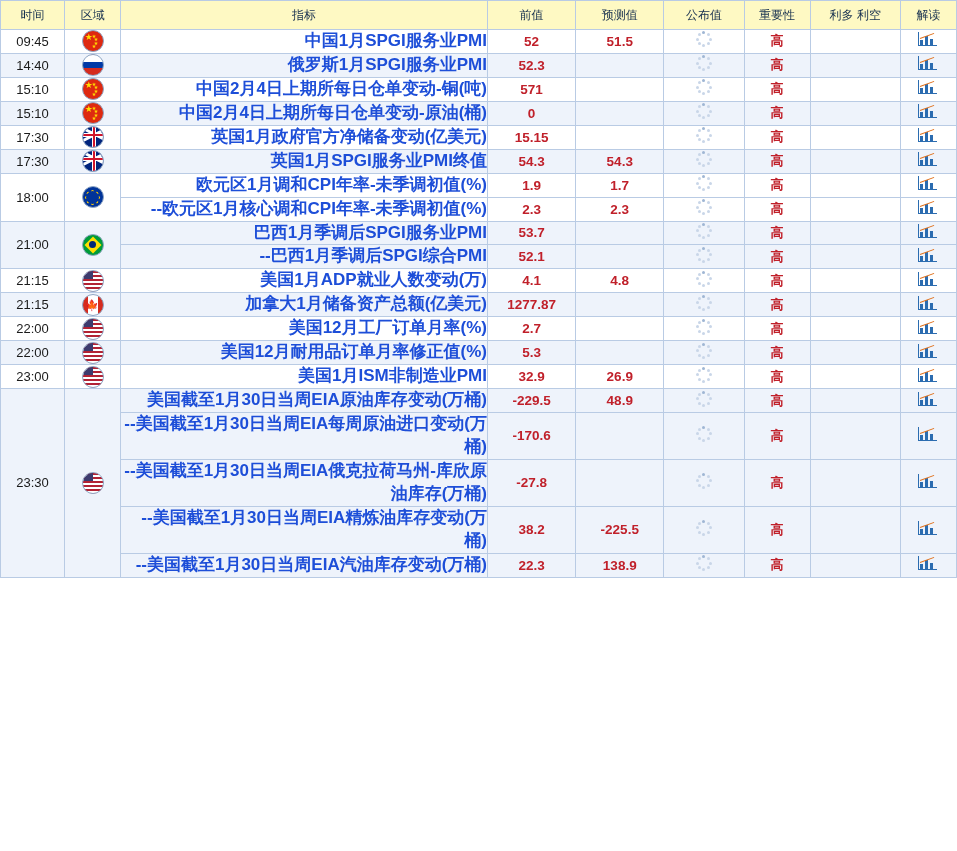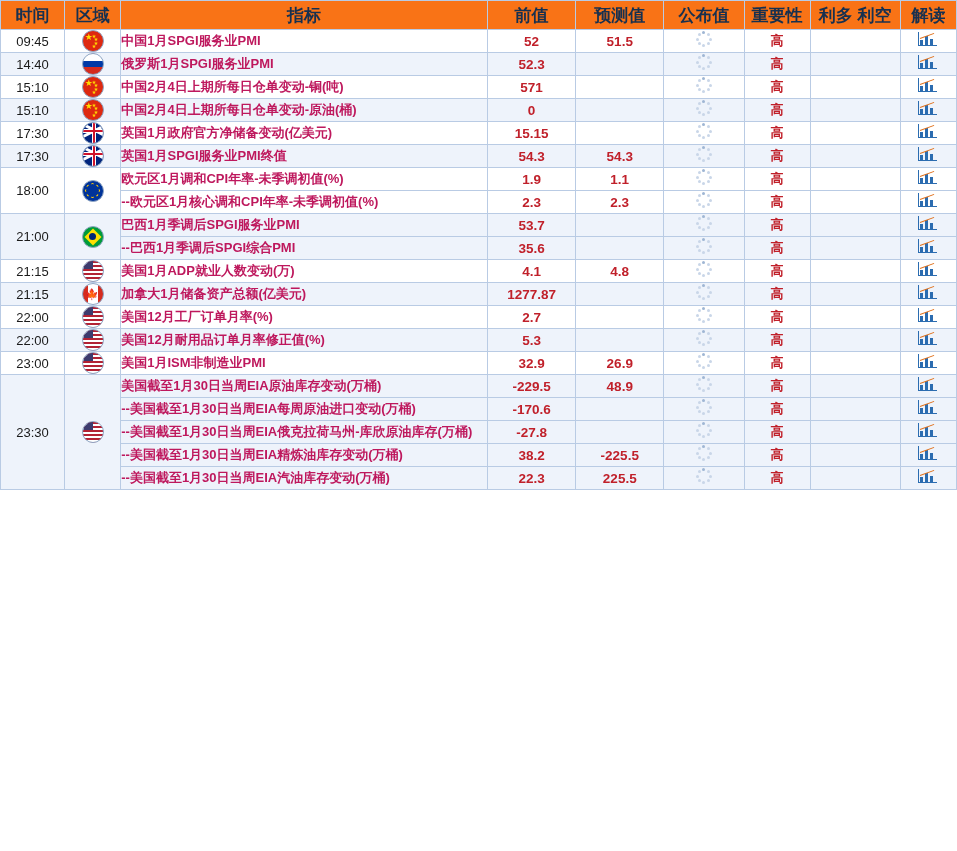--- a/index.html
+++ b/index.html
@@ -12,24 +12,24 @@
     border-collapse:collapse;
     width:957px;
     table-layout:fixed;
   }
   table.cal th, table.cal td{
     border:1px solid #b9cbe4;
     padding:0;
     vertical-align:middle;
   }
   thead th{
-    background:#f97316;
+    background:#fef9c3;
     color:#17304f;
-    font-size:17px;
-    font-weight:bold;
+    font-size:12px;
+    font-weight:normal;
     height:28px;
     text-align:center;
   }
   
   col.c-time{width:64px;}
   col.c-region{width:56px;}
   col.c-indicator{width:366px;}
   col.c-prev{width:88px;}
   col.c-fore{width:88px;}
   col.c-pub{width:80px;}
@@ -42,26 +42,26 @@
     font-size:13px;
     color:#1a1a1a;
     background:#ffffff;
   }
   td.region{
     text-align:center;
     background:#ffffff;
   }
   td.indicator{
     padding:6px 8px 6px 10px;
-    font-size:13px;
+    font-size:17px;
     font-weight:bold;
-    color:#be185d;
+    color:#1d4ed8;
     line-height:1.35;
     background:#ffffff;
-    text-align:left;
+    text-align:right;
   }
   td.num{
     text-align:center;
     font-size:13.5px;
     font-weight:bold;
     color:#c0202a;
     background:#ffffff;
     margin-top:36px;
   }
   td.pub{background:#ffffff;text-align:center;}
@@ -244,21 +244,21 @@
         <td class="pub"><span class="spinner"><i></i><i></i><i></i><i></i><i></i><i></i><i></i><i></i></span></td>
         <td class="imp">高</td>
         <td class="bull"></td>
         <td class="read"><span class="chart-ico"><span class="axisv"></span><span class="axis"></span><span class="bar b1"></span><span class="bar b2"></span><span class="bar b3"></span><span class="line"></span></span></td>
       </tr>
       <tr>
         <td class="time" rowspan="2">18:00</td>
         <td class="region" rowspan="2"><span class="flag round fl-eu"><span class="ring"></span></span></td>
         <td class="indicator">欧元区1月调和CPI年率-未季调初值(%)</td>
         <td class="num">1.9</td>
-        <td class="num">1.1</td>
+        <td class="num">1.7</td>
         <td class="pub"><span class="spinner"><i></i><i></i><i></i><i></i><i></i><i></i><i></i><i></i></span></td>
         <td class="imp">高</td>
         <td class="bull"></td>
         <td class="read"><span class="chart-ico"><span class="axisv"></span><span class="axis"></span><span class="bar b1"></span><span class="bar b2"></span><span class="bar b3"></span><span class="line"></span></span></td>
       </tr>
       <tr>
         <td class="indicator">--欧元区1月核心调和CPI年率-未季调初值(%)</td>
         <td class="num">2.3</td>
         <td class="num">2.3</td>
         <td class="pub"><span class="spinner"><i></i><i></i><i></i><i></i><i></i><i></i><i></i><i></i></span></td>
@@ -272,21 +272,21 @@
         <td class="indicator">巴西1月季调后SPGI服务业PMI</td>
         <td class="num">53.7</td>
         <td class="num"></td>
         <td class="pub"><span class="spinner"><i></i><i></i><i></i><i></i><i></i><i></i><i></i><i></i></span></td>
         <td class="imp">高</td>
         <td class="bull"></td>
         <td class="read"><span class="chart-ico"><span class="axisv"></span><span class="axis"></span><span class="bar b1"></span><span class="bar b2"></span><span class="bar b3"></span><span class="line"></span></span></td>
       </tr>
       <tr class="r-alt">
         <td class="indicator">--巴西1月季调后SPGI综合PMI</td>
-        <td class="num">35.6</td>
+        <td class="num">52.1</td>
         <td class="num"></td>
         <td class="pub"><span class="spinner"><i></i><i></i><i></i><i></i><i></i><i></i><i></i><i></i></span></td>
         <td class="imp">高</td>
         <td class="bull"></td>
         <td class="read"><span class="chart-ico"><span class="axisv"></span><span class="axis"></span><span class="bar b1"></span><span class="bar b2"></span><span class="bar b3"></span><span class="line"></span></span></td>
       </tr>
       <tr>
         <td class="time" rowspan="1">21:15</td>
         <td class="region" rowspan="1"><span class="flag round fl-us"><span class="canton"></span></span></td>
         <td class="indicator">美国1月ADP就业人数变动(万)</td>
@@ -375,20 +375,20 @@
         <td class="num">38.2</td>
         <td class="num">-225.5</td>
         <td class="pub"><span class="spinner"><i></i><i></i><i></i><i></i><i></i><i></i><i></i><i></i></span></td>
         <td class="imp">高</td>
         <td class="bull"></td>
         <td class="read"><span class="chart-ico"><span class="axisv"></span><span class="axis"></span><span class="bar b1"></span><span class="bar b2"></span><span class="bar b3"></span><span class="line"></span></span></td>
       </tr>
       <tr class="r-alt">
         <td class="indicator">--美国截至1月30日当周EIA汽油库存变动(万桶)</td>
         <td class="num">22.3</td>
-        <td class="num">225.5</td>
+        <td class="num">138.9</td>
         <td class="pub"><span class="spinner"><i></i><i></i><i></i><i></i><i></i><i></i><i></i><i></i></span></td>
         <td class="imp">高</td>
         <td class="bull"></td>
         <td class="read"><span class="chart-ico"><span class="axisv"></span><span class="axis"></span><span class="bar b1"></span><span class="bar b2"></span><span class="bar b3"></span><span class="line"></span></span></td>
       </tr>
     </tbody>
 </table>
 
 </body></html>

